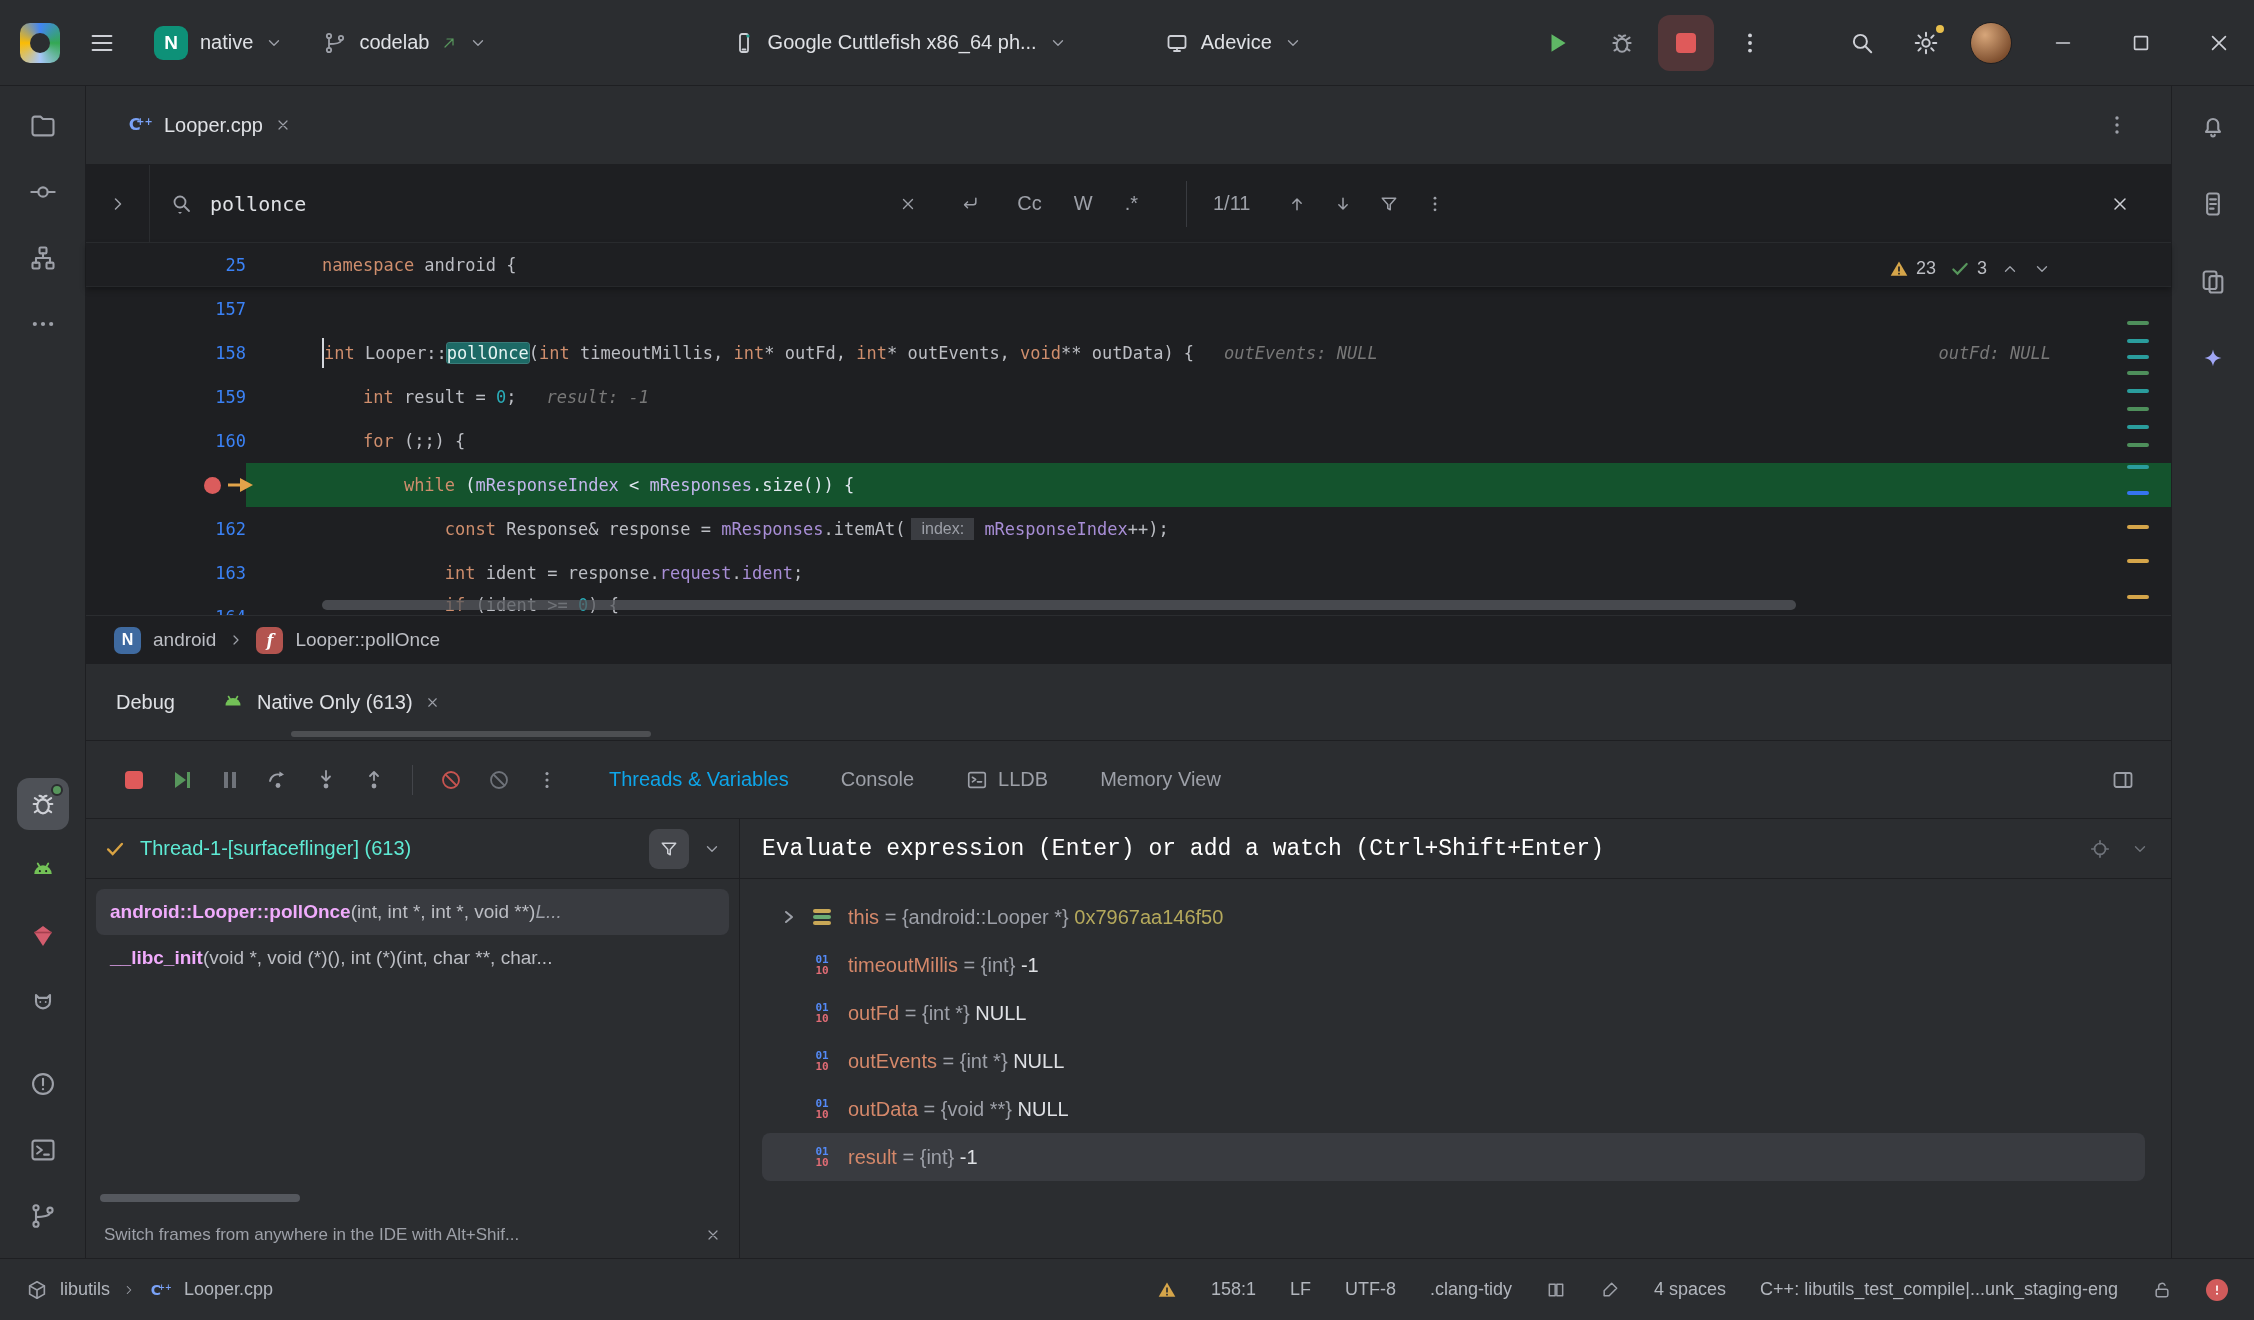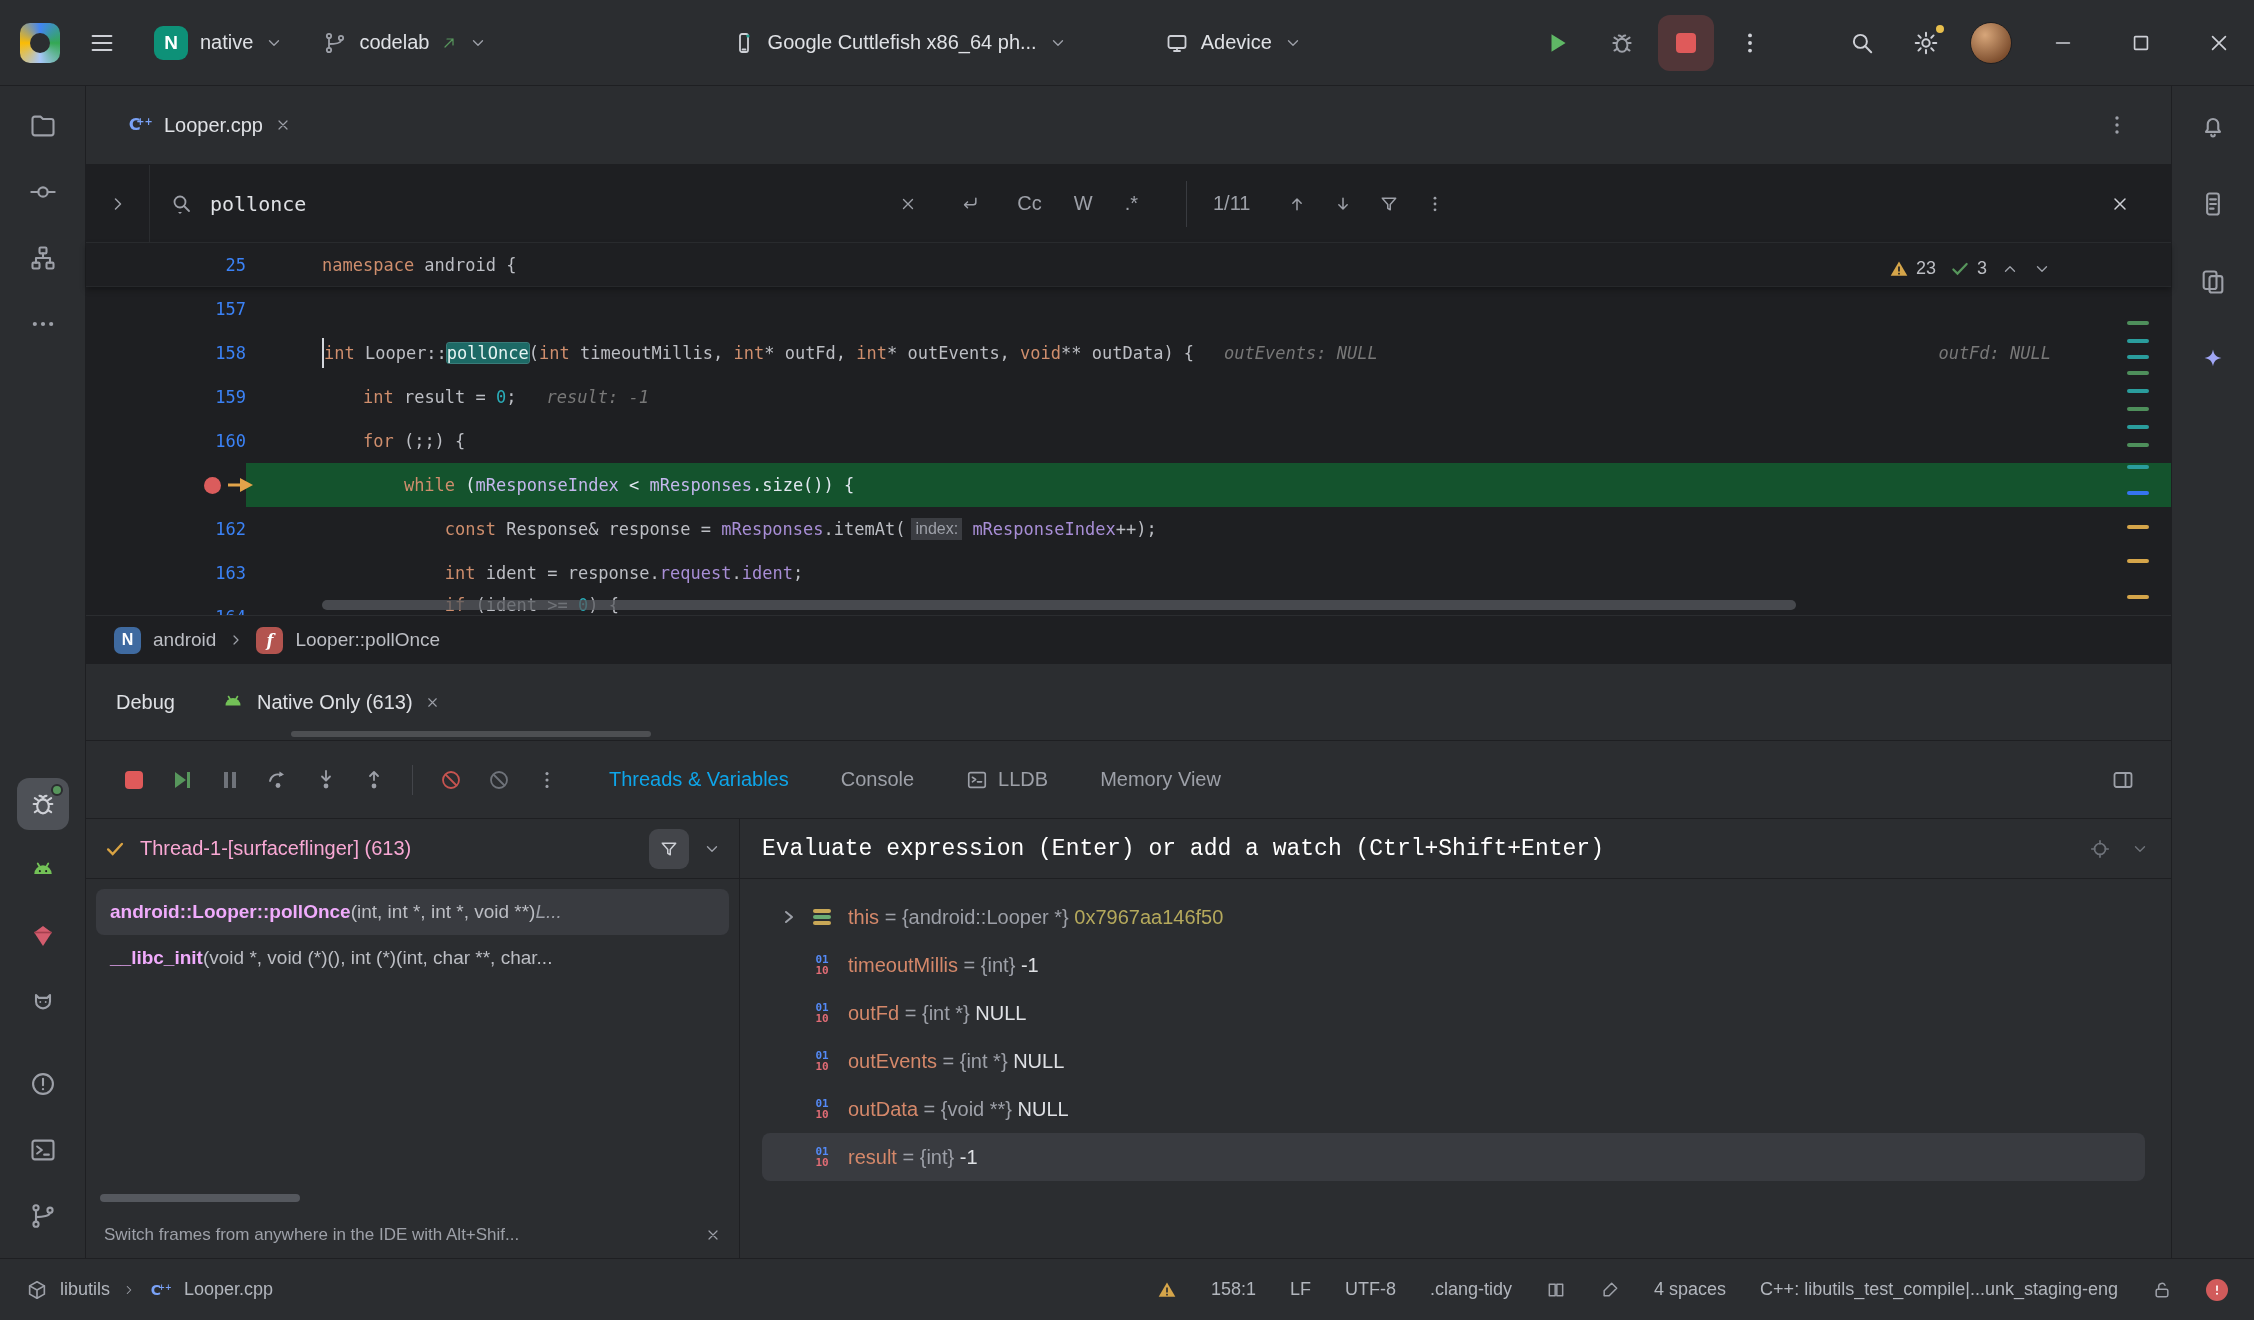--- a/index.html
+++ b/index.html
@@ -78,21 +78,21 @@
   .code-content { flex:1; display:flex; align-items:center; padding-left:76px; padding-right:110px;
                   min-width:0; overflow:hidden; }
   .code-content span { white-space:pre; }
   .c-kw { color:#cf8e6d; }
   .c-pl { color:#bcbec4; }
   .c-num { color:#2aacb8; }
   .c-fld { color:#a88ed6; }
   .c-match { background:#1d6a66; outline:1px solid rgba(80,200,195,.55); color:#e6f4f3; border-radius:2px; }
   .c-dbg { color:#787878; font-style:italic; margin-left:30px; }
   .c-right { margin-left:auto; margin-right:10px; }
-  .c-chip { background:#3b3d42; color:#9da0a8; border-radius:0; padding:2px 4px;
+  .c-chip { background:#3b3d42; color:#9da0a8; border-radius:0; padding:2px 10px;
             font-family:"Liberation Sans","DejaVu Sans",sans-serif; font-size:16px; margin-left:6px; }
   .exec .code-content { background:#14532d; }
   .exec .c-pl { color:#e1e7f0; }
   .exec .c-fld { color:#c4b7ec; }
   .caret { width:2px; height:30px; background:#d4d7dd; flex:none; }
   .editor-badges { position:absolute; top:15px; right:120px; display:flex; align-items:center; gap:14px;
                    font-family:"Liberation Sans","DejaVu Sans",sans-serif; font-size:18px; color:#bcbec4; }
   .badge-group { display:flex; align-items:center; gap:7px; }
   .stripe { position:absolute; top:0; right:22px; bottom:0; width:22px; }
   .stripe-mark { position:absolute; left:0; width:22px; height:4px; border-radius:2px; display:block; }
@@ -117,21 +117,21 @@
   .dbg-btn { width:44px; height:44px; border-radius:10px; display:grid; place-items:center; }
   .tb-sep { width:1px; height:30px; background:#43454a; margin:0 12px; }
   .dbg-tabs { display:flex; gap:52px; margin-left:36px; align-items:center; color:#9da0a8; }
   .dbg-tab { display:flex; align-items:center; gap:10px; }
   .dbg-tab.active { color:#0ea5e9; }
   .layout-btn { margin-left:auto; }
 
   .debug-content { flex:1; display:flex; min-height:0; }
   .frames-col { width:654px; flex:none; border-right:1px solid #1e1f22; display:flex; flex-direction:column; position:relative; }
   .thread-row { height:60px; flex:none; display:flex; align-items:center; gap:14px; padding:0 18px; border-bottom:1px solid #1e1f22; }
-  .thread-label { flex:1; white-space:nowrap; overflow:hidden; text-overflow:ellipsis; color:#f9a8d4; }
+  .thread-label { flex:1; white-space:nowrap; overflow:hidden; text-overflow:ellipsis; color:#5eead4; }
   .funnel-btn { width:40px; height:40px; border-radius:9px; background:#43454a; display:grid; place-items:center; flex:none; }
   .frames-list { flex:1; padding:10px 10px 0; overflow:hidden; }
   .frame-row { height:46px; display:flex; align-items:center; padding:0 14px; border-radius:8px;
                font-size:19px; white-space:nowrap; overflow:hidden; }
   .frame-row.selected { background:#393b40; }
   .f-b { font-weight:bold; color:#f0abfc; }
   .f-n { color:#bcbec4; }
   .f-i { font-style:italic; color:#9da0a8; }
   .frames-hscroll { position:absolute; left:14px; bottom:56px; width:200px; height:8px; border-radius:4px; background:#55585e; }
   .frames-hint { height:46px; flex:none; display:flex; align-items:center; gap:10px; padding:0 18px;

